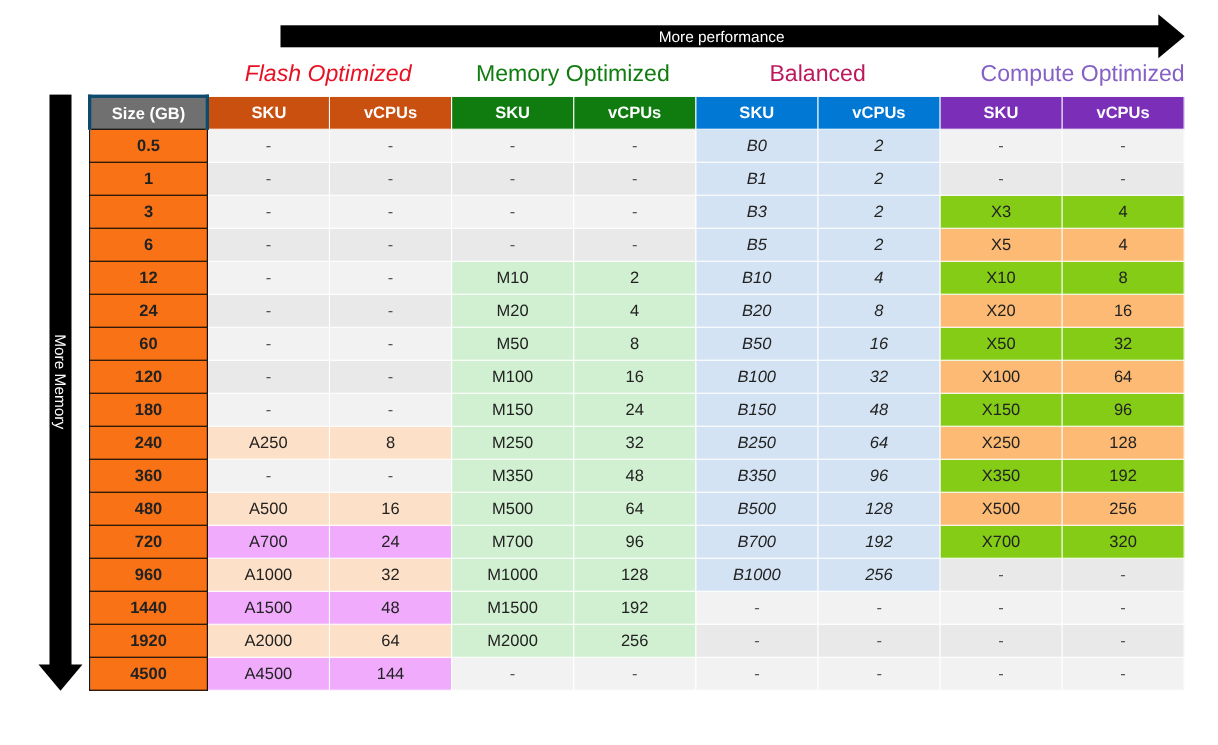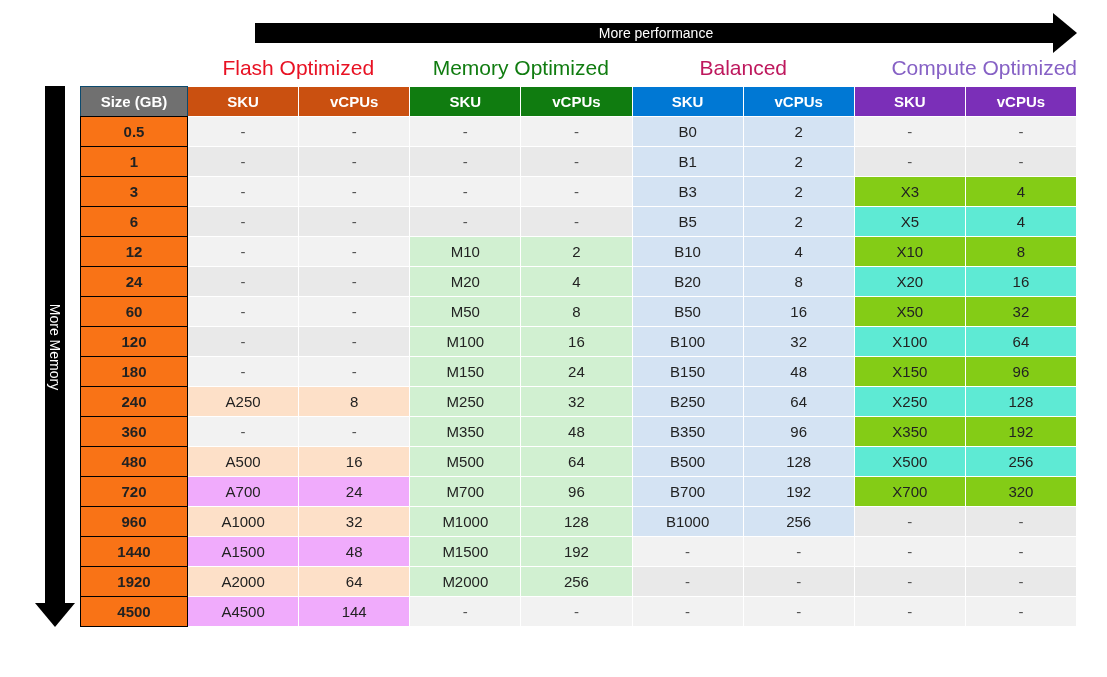--- a/index.html
+++ b/index.html
@@ -64,66 +64,66 @@
   
   .cat-row {
     grid-column: 2 / 3;
     grid-row: 2 / 3;
     display:flex;
   }
   .cat-row .spacer { width:107px; flex:0 0 107px; }
   .cat {
     flex:1; text-align:center; font-size:21px; padding:4px 0 6px 0;
   }
-  .cat.flash    { color:#e81123; }
+  .cat.flash    { color:#e81123;font-style:italic; }
   .cat.memory   { color:#107c10;text-align:center; }
   .cat.balanced { color:#be185d; }
   .cat.compute  { color:#8661c5;text-align:right; }
 
   
   .tbl {
     grid-column: 2 / 3;
     grid-row: 3 / 4;
     border-collapse: collapse;
     width: 100%;
     table-layout: fixed;
   }
   .tbl th, .tbl td {
     border: 1px solid #fff;
     text-align:center;
     padding: 4px 2px;
     height: 30px;
     font-size: 15px;
   }
   .tbl th { color:#fff; font-weight:600; }
-  .tbl th.size { background:#707070; border:1px solid #0c4a6e; border-bottom:1px solid #000;}
+  .tbl th.size { background:#707070; border:3px solid #0c4a6e; border-bottom:1px solid #000;}
   .tbl th.f { background:#ca5010; }
   .tbl th.m { background:#107c10; }
   .tbl th.b { background:#0078d4; }
   .tbl th.c { background:#7b2fb8; }
 
   .tbl td.size { font-weight:700; border:1px solid #000; background:#f97316; }
 
   
   td.f { background:#f0abfc; }
   td.m { background:#d1f0d1; }
-  td.b { background:#d4e3f3; }
+  td.b { background:#d4e3f3;font-style:italic; }
   td.c { background:#84cc16; }
 
   
   tr.even td.f { background:#f2f2f2; }
   tr.even td.m { background:#f2f2f2; }
   tr.even td.b { background:#f2f2f2; }
   tr.even td.c { background:#f2f2f2; }
 
   
   tr.even td.f.has { background:#fde0c8;margin-left:37px; }
   tr.even td.m.has { background:#d1f0d1; }
   tr.even td.b.has { background:#d4e3f3; }
-  tr.even td.c.has { background:#5eead4; }
+  tr.even td.c.has { background:#fdba74; }
 
   
   td.empty { background:#f2f2f2 !important; color:#555; }
   tr.even td.empty { background:#e9e9e9 !important; }
 
   col.size { width:107px; }
 </style>
 </head>
 <body>
 

